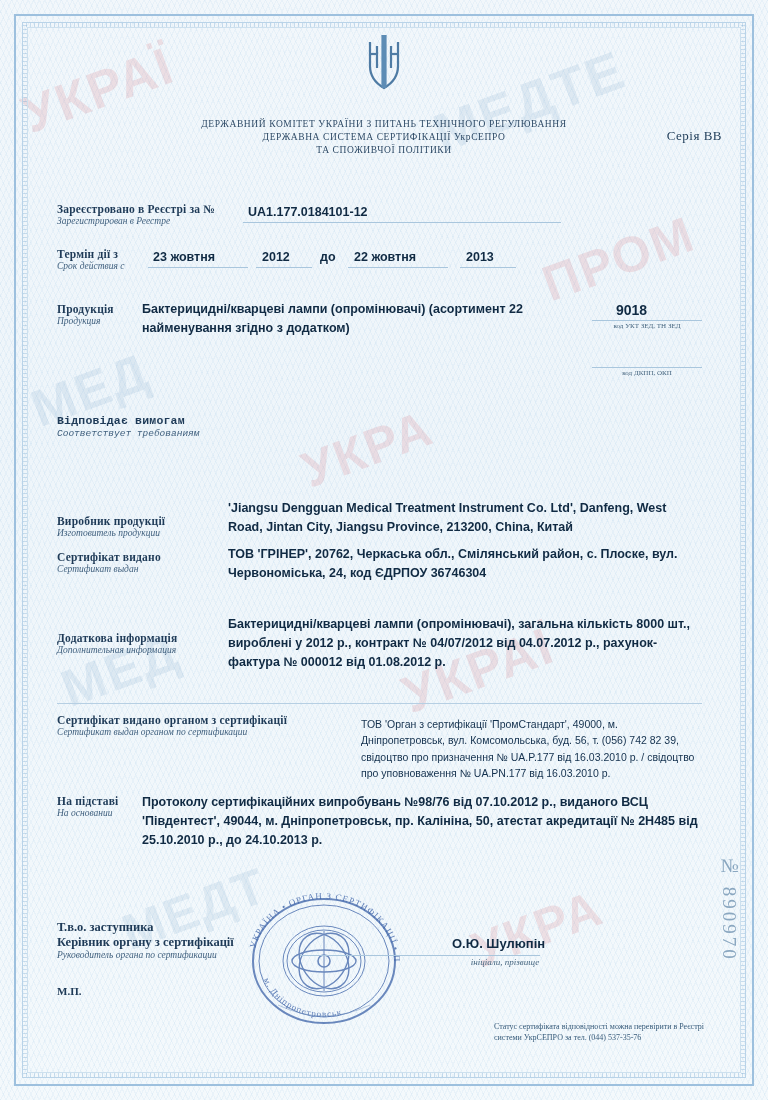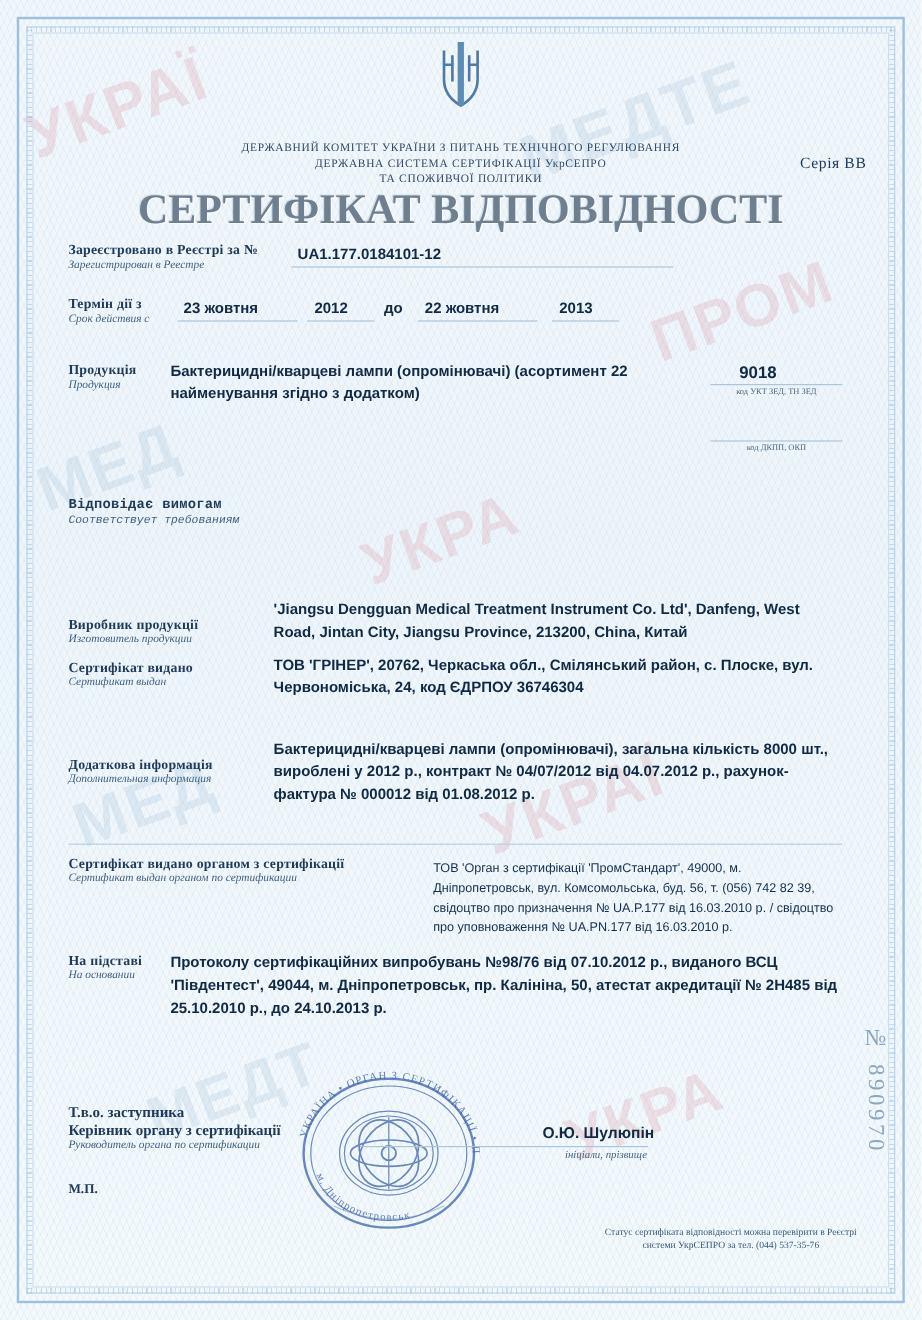--- a/index.html
+++ b/index.html
@@ -178,21 +178,21 @@
   .sign-label {
     position: absolute;
     font-family: "Liberation Serif", serif;
     color: #1e3a57;
   }
   .footnote {
     position: absolute;
     right: 44px;
     bottom: 56px;
     width: 230px;
-    text-align: center;
+    text-align: left;
     font-family: "Liberation Serif", serif;
     font-size: 8px;
     color: #365a79;
     line-height: 1.35;
   }
 </style>
 </head>
 <body>
 
 <div class="page">
@@ -229,21 +229,20 @@
     </svg>
   </div>
 
   <div class="head-lines">
     <div>ДЕРЖАВНИЙ КОМІТЕТ УКРАЇНИ З ПИТАНЬ ТЕХНІЧНОГО РЕГУЛЮВАННЯ</div>
     <div>ДЕРЖАВНА СИСТЕМА СЕРТИФІКАЦІЇ УкрСЕПРО</div>
     <div>ТА СПОЖИВЧОЇ ПОЛІТИКИ</div>
   </div>
   <div class="series">Серія ВВ</div>
 
-  <div class="title">СЕРТИФІКАТ ВІДПОВІДНОСТІ</div>
 
   <div class="lbl" style="left:57px; top:203px;">
     <span class="ua">Зареєстровано в Реєстрі за №</span>
     <span class="ru">Зарегистрирован в Реестре</span>
   </div>
   <div class="val" style="left:248px; top:203px;">UA1.177.0184101-12</div>
   <div class="rule" style="left:243px; top:222px; width:318px;"></div>
 
   <div class="lbl" style="left:57px; top:248px;">
     <span class="ua">Термін дії з</span>

